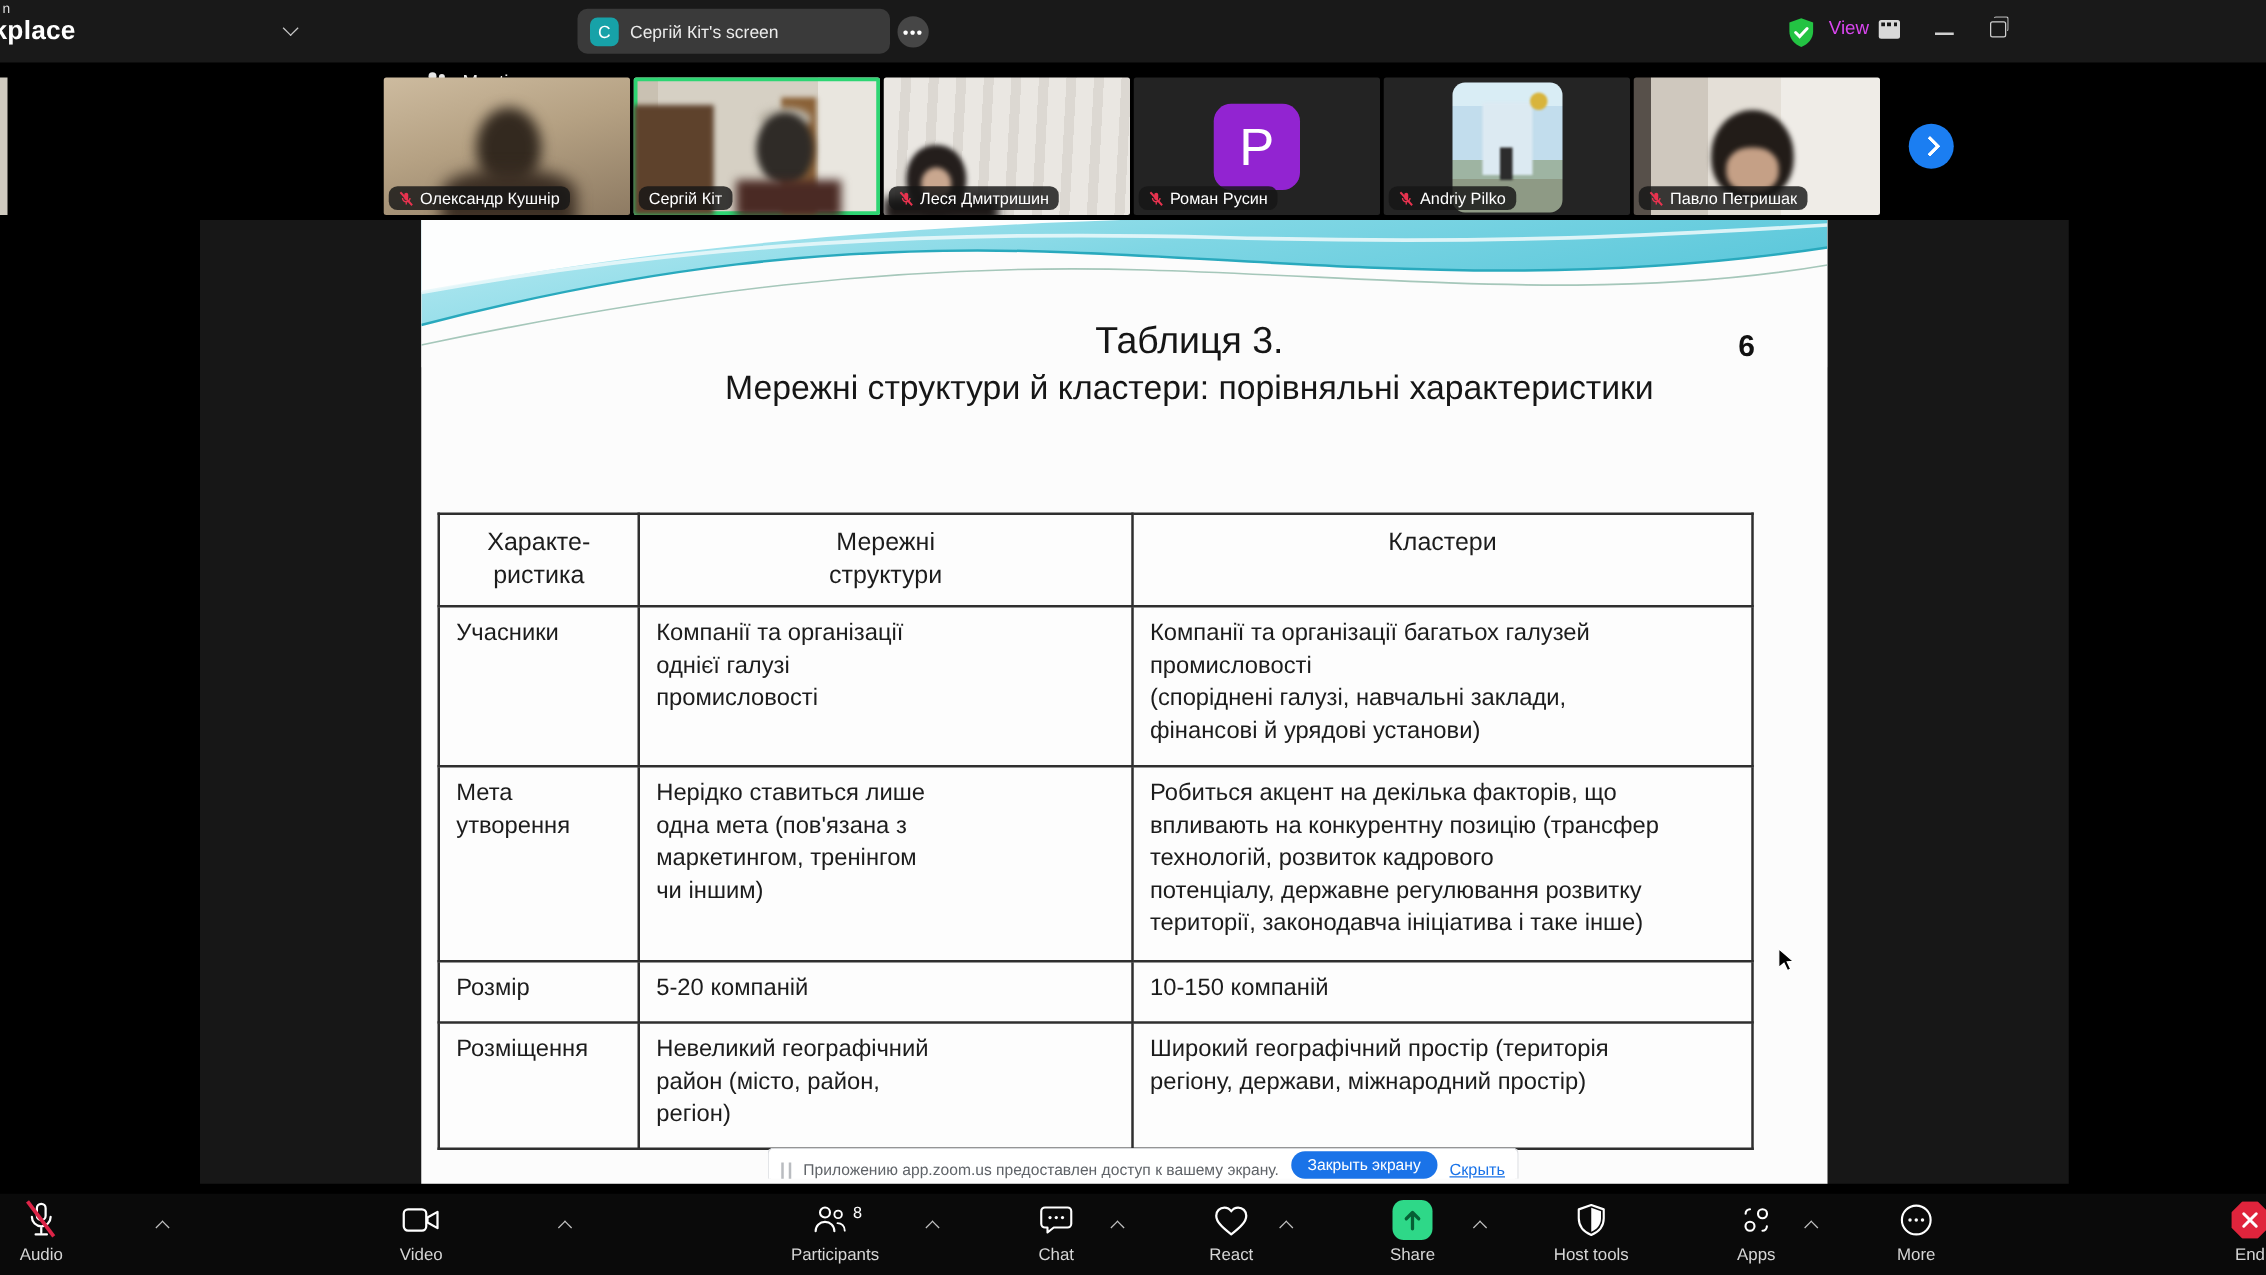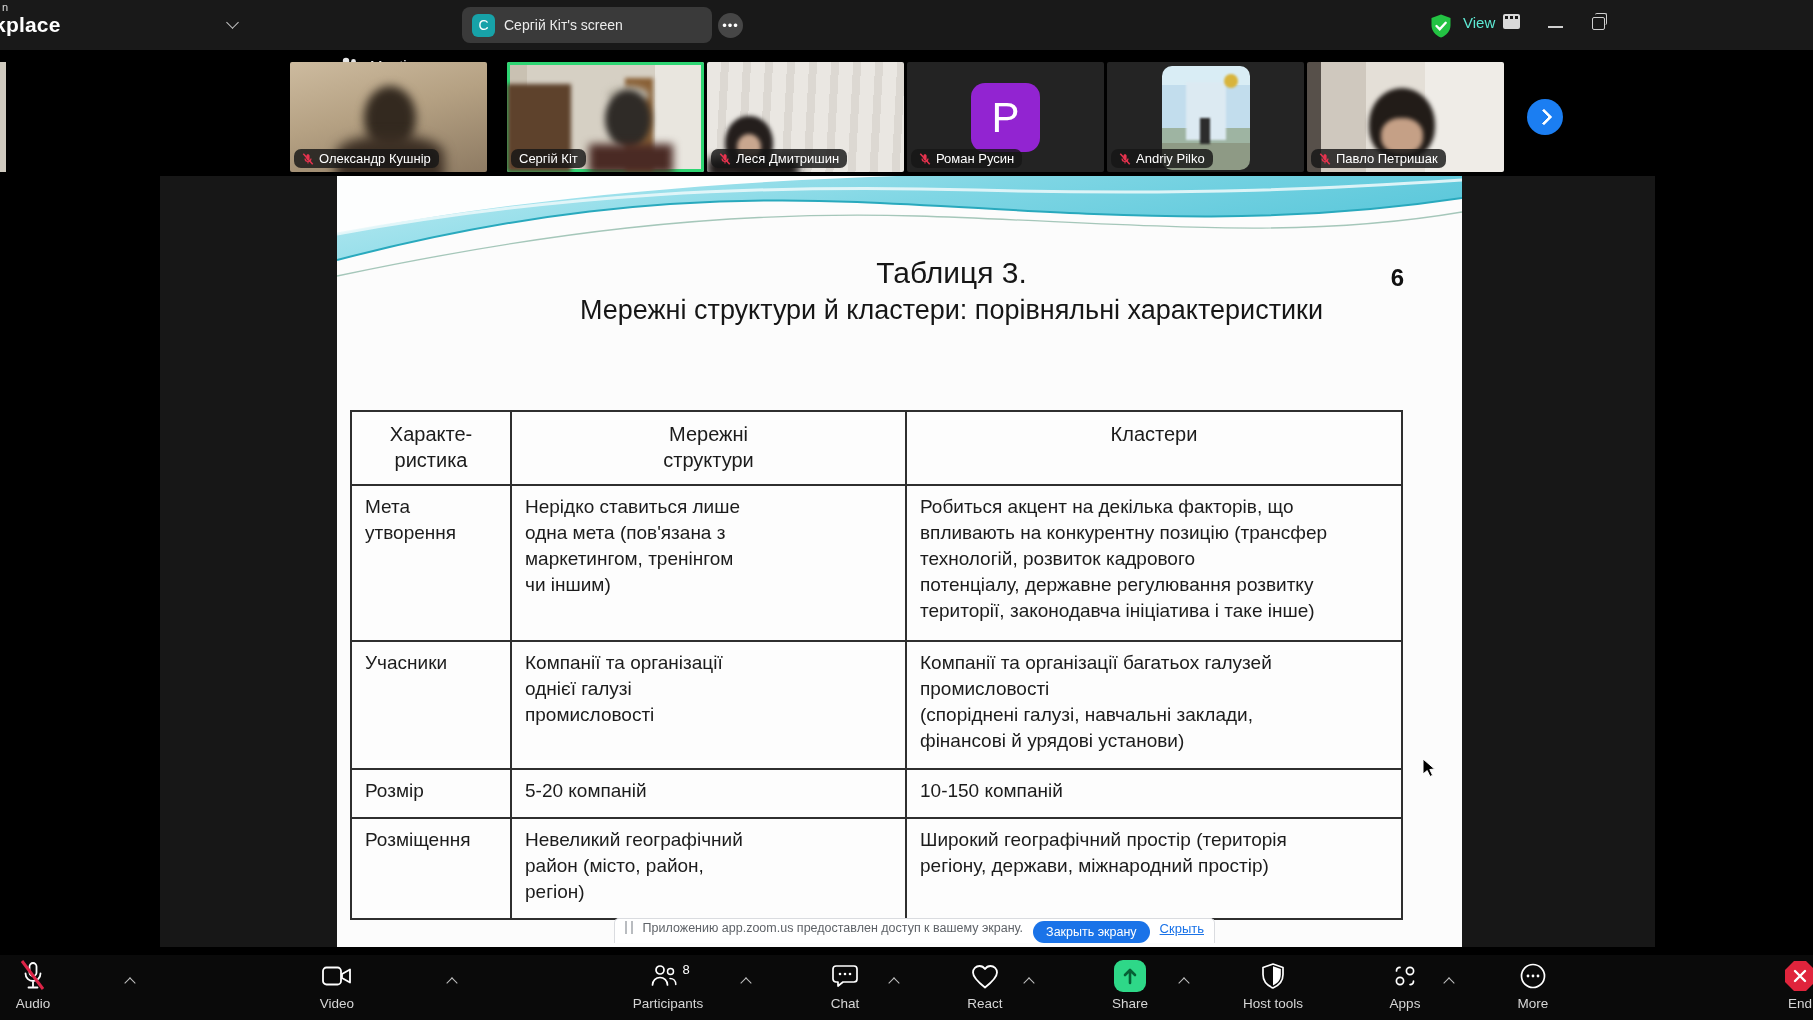--- a/index.html
+++ b/index.html
@@ -17,21 +17,21 @@
   .topbar-chevron{position:absolute;left:228px;top:18px;}
   .meeting-tab{position:absolute;left:338px;top:12px;display:flex;align-items:center;gap:10px;color:#e6e6e6;font-size:15px;margin-top:44px;}
   .screen-tab{position:absolute;left:462px;top:7px;width:250px;height:36px;background:#3a3a3a;border-radius:8px;
               display:flex;align-items:center;gap:9px;padding:0 10px;box-sizing:border-box;}
   .c-avatar{width:23px;height:23px;border-radius:6px;background:#17a2a8;color:#fff;font-size:14px;
             display:flex;align-items:center;justify-content:center;flex:0 0 auto;}
   .screen-tab .label{color:#ececec;font-size:14px;white-space:nowrap;}
   .ellipsis-btn{position:absolute;left:718px;top:13px;width:25px;height:25px;border-radius:50%;background:#464646;
                 color:#fff;display:flex;align-items:center;justify-content:center;font-size:13px;letter-spacing:1px;}
   .shield-green{position:absolute;left:1428px;top:13px;}
-  .view-cluster{position:absolute;left:1463px;top:14px;display:flex;align-items:flex-start;gap:8px;color:#5eead4;font-size:15px;}
+  .view-cluster{position:absolute;left:1463px;top:14px;display:flex;align-items:flex-end;gap:8px;color:#d946ef;font-size:15px;}
   .grid-ic{width:17px;height:15px;background:#d9d9d9;border-radius:2px;position:relative;}
   .grid-ic:before{content:"";position:absolute;left:2px;top:2px;width:13px;height:3px;
                   background:repeating-linear-gradient(90deg,#191919 0 3px,#d9d9d9 3px 5px);}
   .win-min{position:absolute;left:1548px;top:26px;width:15px;height:2px;background:#cfcfcf;}
   .win-restore{position:absolute;left:1592px;top:17px;width:11px;height:11px;border:1.6px solid #cfcfcf;border-radius:2px;}
   .win-restore:before{content:"";position:absolute;left:2px;top:-5px;width:11px;height:11px;border:1.6px solid #cfcfcf;
                       border-left:none;border-bottom:none;border-radius:2px;}
 
   
   .tile{position:absolute;top:62px;width:197px;height:110px;background:#222;overflow:hidden;border-radius:2px;}
@@ -79,21 +79,21 @@
   .slide-subtitle{font-size:27px;margin-top:5px;transform:translateX(52px);}
   .page-num{position:absolute;right:58px;top:88px;font-size:24px;font-weight:bold;color:#111;}
   table.slide-table{position:absolute;left:13px;top:234px;border-collapse:collapse;table-layout:fixed;background:#fdfdfd;}
   table.slide-table td{border:2px solid #2f2f2f;vertical-align:top;padding:8px 13px;color:#1c1c1c;
                        font-size:19px;line-height:26px;white-space:pre-line;overflow:hidden;}
   table.slide-table tr.hdr td{text-align:center;font-size:20px;padding-top:9px;}
   .cursor{position:absolute;left:1422px;top:758px;z-index:40;}
 
   
   .notif{position:absolute;left:614px;top:918px;width:601px;height:25px;background:#fff;border:1px solid #dadce0;
-         border-bottom:none;border-radius:5px 5px 0 0;display:flex;align-items:flex-start;gap:10px;
+         border-bottom:none;border-radius:5px 5px 0 0;display:flex;align-items:flex-end;gap:10px;
          padding:2px 10px 0 10px;box-sizing:border-box;z-index:30;}
   .drag-handle{width:7px;height:13px;border-left:2px solid #b9bcc0;border-right:2px solid #b9bcc0;}
   .notif .txt{color:#5f6368;font-size:12.5px;white-space:nowrap;}
   .notif .btn{background:#1a73e8;color:#fff;font-size:12.5px;border-radius:13px;padding:4px 13px;white-space:nowrap;}
   .notif .lnk{color:#1a73e8;font-size:13px;text-decoration:underline;white-space:nowrap;}
 
   
   .toolbar{position:absolute;left:0;top:955px;width:1813px;height:65px;background:#0a0a0a;}
   .tb-group{position:absolute;top:4px;width:120px;display:flex;flex-direction:column;align-items:center;gap:3px;}
   .tb-group .ic{height:34px;display:flex;align-items:center;justify-content:center;}
@@ -140,21 +140,21 @@
   <div class="view-cluster">
     <span>View</span>
     <span class="grid-ic"></span>
   </div>
   <div class="win-min"></div>
   <div class="win-restore"></div>
 </div>
 
 <div class="sliver"></div>
 
-<div class="tile t1" style="left:290px">
+<div class="tile t1" style="left:307px">
   <div class="blob head"></div>
   <div class="blob body"></div>
   <div class="name-tag">
     <svg width="12" height="12" viewBox="0 0 12 12">
         <path d="M6 1.2c-.9 0-1.6.7-1.6 1.6v2.6a1.6 1.6 0 0 0 3.2 0V2.8c0-.9-.7-1.6-1.6-1.6z" fill="#e8334f"></path>
         <path d="M3 5.4a3 3 0 0 0 6 0M6 8.4v2.2" stroke="#e8334f" stroke-width="1.1" fill="none"></path>
         <line x1="1.3" y1=".8" x2="10.7" y2="11.2" stroke="#e8334f" stroke-width="1.5"></line>
       </svg>
     <span>Олександр Кушнір</span>
   </div>
@@ -262,41 +262,41 @@
         <col style="width:496px">
       </colgroup>
     <tbody>
         <tr class="hdr" style="height:74px">
       <td>Характе-
 ристика</td>
       <td>Мережні
 структури</td>
       <td>Кластери</td>
     </tr>
+    <tr style="height:128px">
+      <td>Учасники</td>
+      <td>Компанії та організації
+однієї галузі
+промисловості</td>
+      <td>Компанії та організації багатьох галузей
+промисловості
+(споріднені галузі, навчальні заклади,
+фінансові й урядові установи)</td>
+    </tr>
     <tr style="height:156px">
       <td>Мета утворення</td>
       <td>Нерідко ставиться лише
 одна мета (пов'язана з
 маркетингом, тренінгом
 чи іншим)</td>
       <td>Робиться акцент на декілька факторів, що
 впливають на конкурентну позицію (трансфер
 технологій, розвиток кадрового
 потенціалу, державне регулювання розвитку
 території, законодавча ініціатива і таке інше)</td>
-    </tr>
-    <tr style="height:128px">
-      <td>Учасники</td>
-      <td>Компанії та організації
-однієї галузі
-промисловості</td>
-      <td>Компанії та організації багатьох галузей
-промисловості
-(споріднені галузі, навчальні заклади,
-фінансові й урядові установи)</td>
     </tr>
     <tr style="height:49px">
       <td>Розмір</td>
       <td>5-20 компаній</td>
       <td>10-150 компаній</td>
     </tr>
     <tr style="height:101px">
       <td>Розміщення</td>
       <td>Невеликий географічний
 район (місто, район,

